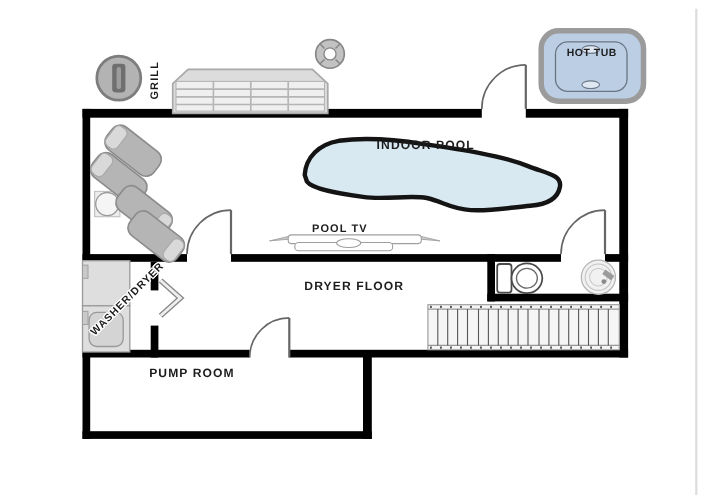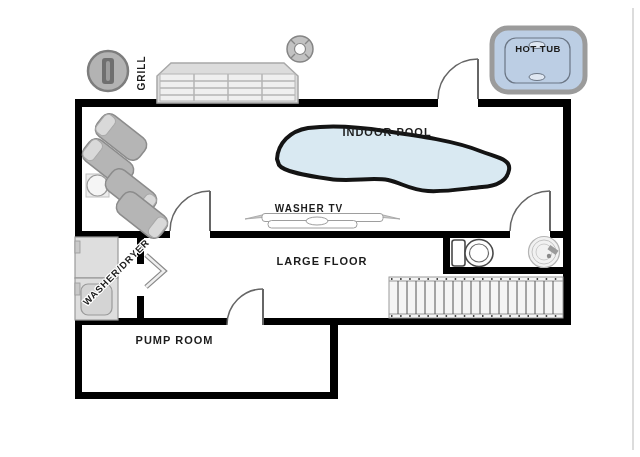--- a/index.html
+++ b/index.html
@@ -160,18 +160,18 @@
       <g transform="translate(553,250) rotate(35)">
         <rect x="-5" y="-2.5" width="10" height="5" fill="#9b9b9b"></rect>
       </g>
       <circle cx="549" cy="256" r="2.2" fill="#8a8a8a"></circle>
     </g>
   </svg>
 
   <div class="lbl rot90 small" style="left:141px;top:73px;">GRILL</div>
   <div class="lbl" style="left:347px;top:132px;margin-left:40px;">INDOOR POOL</div>
   <div class="lbl hottub" style="left:538px;top:48px;">HOT TUB</div>
-  <div class="lbl small" style="left:309px;top:208px;">WASHER TV</div>
-  <div class="lbl" style="left:322px;top:261px;">LARGE FLOOR</div>
+  <div class="lbl small" style="left:309px;top:208px;">POOL TV</div>
+  <div class="lbl" style="left:322px;top:261px;">DRYER FLOOR</div>
   <div class="lbl rot45" style="left:116px;top:272px;">WASHER/DRYER</div>
   <div class="lbl" style="left:162px;top:340px;padding-left:25px;">PUMP ROOM</div>
 
 </div>
 
 </body></html>

